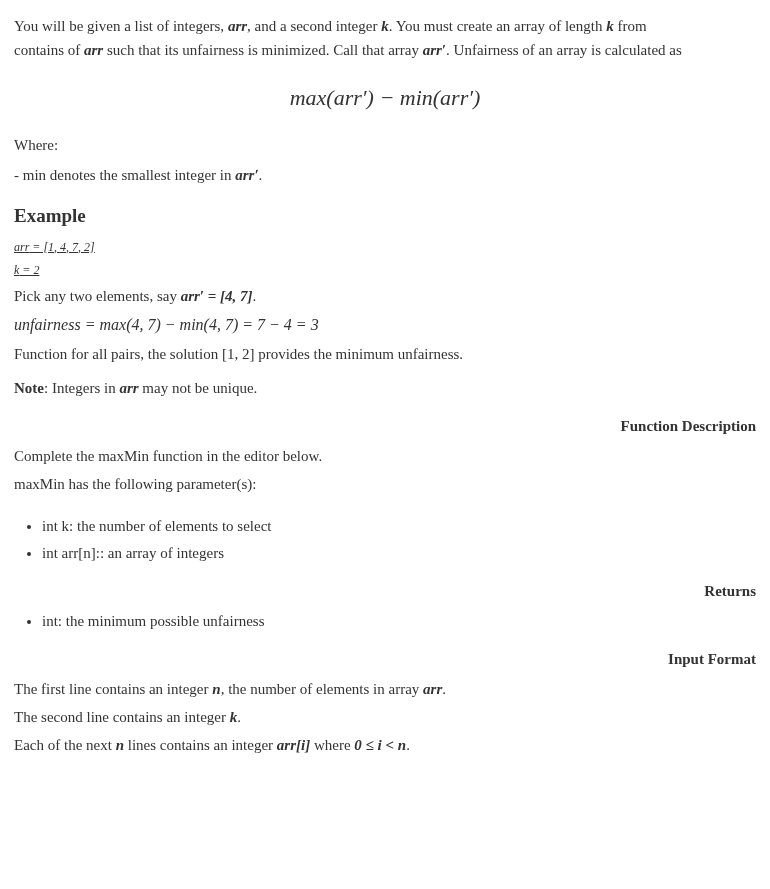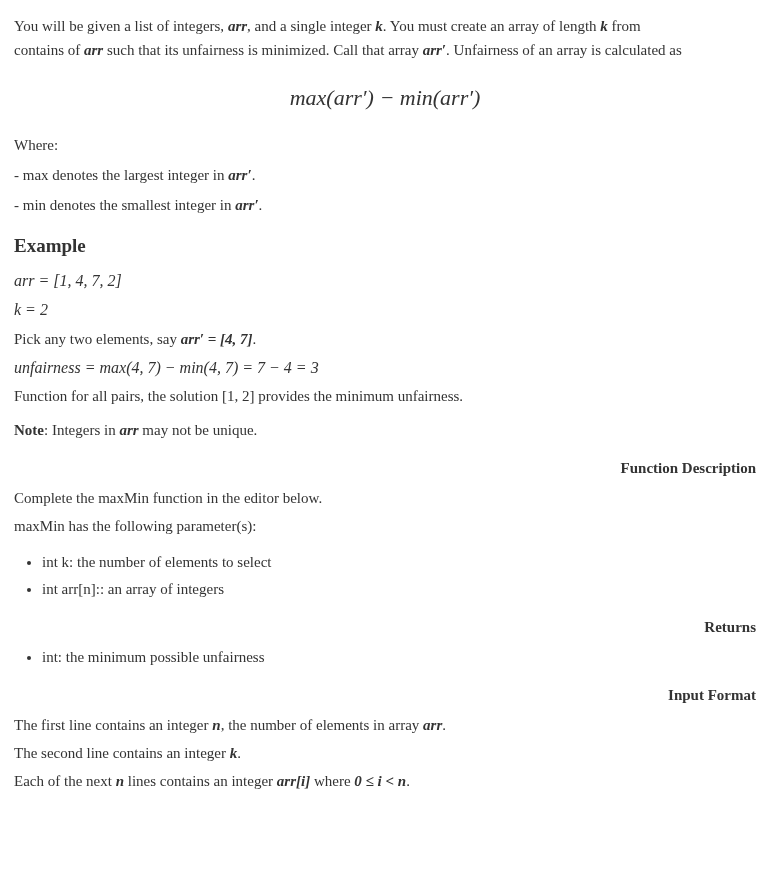--- a/index.html
+++ b/index.html
@@ -32,22 +32,23 @@
     }
     .example-heading {
       font-weight: bold;
       font-size: 19px;
       margin-top: 14px;
       margin-bottom: 6px;
     }
     .math-line {
       font-style: italic;
       font-family: 'Times New Roman', serif;
-      font-size: 16px;
+      font-size: 12px;
       margin-bottom: 4px;
+      text-decoration: underline;
     }
     .unfairness-line {
       font-style: italic;
       font-family: 'Times New Roman', serif;
       font-size: 16px;
       margin-bottom: 4px;
     }
     .note-line {
       margin-top: 10px;
       margin-bottom: 10px;
@@ -81,36 +82,33 @@
       display: inline-block;
     }
     p {
       margin-bottom: 6px;
     }
   </style>
 </head>
 <body>
 
 <p class="intro-text">
-  <span>You will be given a list of integers, </span><span class="italic-math">arr</span><span>, and a single integer </span><span class="italic-math">k</span><span>. You must create an array of length </span><span class="italic-math">k</span> <span>from</span>
+  <span>You will be given a list of integers, </span><span class="italic-math">arr</span><span>, and a second integer </span><span class="italic-math">k</span><span>. You must create an array of length </span><span class="italic-math">k</span> <span>from</span>
   <br>
   <span>contains of </span><span class="italic-math">arr</span><span> such that its unfairness is minimized. Call that array </span><span class="italic-math">arr′</span><span>. Unfairness of an array is calculated as</span>
 </p>
 
 <div class="formula-block">
   <span class="formula-inner">
     <i>max</i>(<i>arr</i>′) − <i>min</i>(<i>arr</i>′)
   </span>
 </div>
 
 <div class="where-section">
   <p>Where:</p>
-  <p>
-    <span>- max denotes the largest integer in </span><span class="italic-math">arr′</span><span>.</span>
-  </p>
   <p>
     <span>- min denotes the smallest integer in </span><span class="italic-math">arr′</span><span>.</span>
   </p>
 </div>
 
 <p class="example-heading">Example</p>
 
 <p class="math-line">
   <i>arr</i> = [1, 4, 7, 2]
 </p>
@@ -129,21 +127,21 @@
 <p style="margin-bottom:8px;">
   <span>Function for all pairs, the solution </span><span>[1, 2]</span><span> provides the minimum unfairness.</span>
 </p>
 
 <p class="note-line">
   <span class="bold-text">Note</span><span>: Integers in </span><span class="italic-math">arr</span><span> may not be unique.</span>
 </p>
 
 <p class="section-heading">Function Description</p>
 <p style="margin-bottom:4px;">Complete the maxMin function in the editor below.</p>
-<p style="margin-bottom:12px;">maxMin has the following parameter(s):</p>
+<p style="margin-bottom:18px;">maxMin has the following parameter(s):</p>
 <ul class="param-list">
   <li>int k: the number of elements to select</li>
   <li>int arr[n]:: an array of integers</li>
 </ul>
 
 <p class="section-heading" style="margin-top:14px;">Returns</p>
 <ul class="param-list">
   <li>int: the minimum possible unfairness</li>
 </ul>
 

